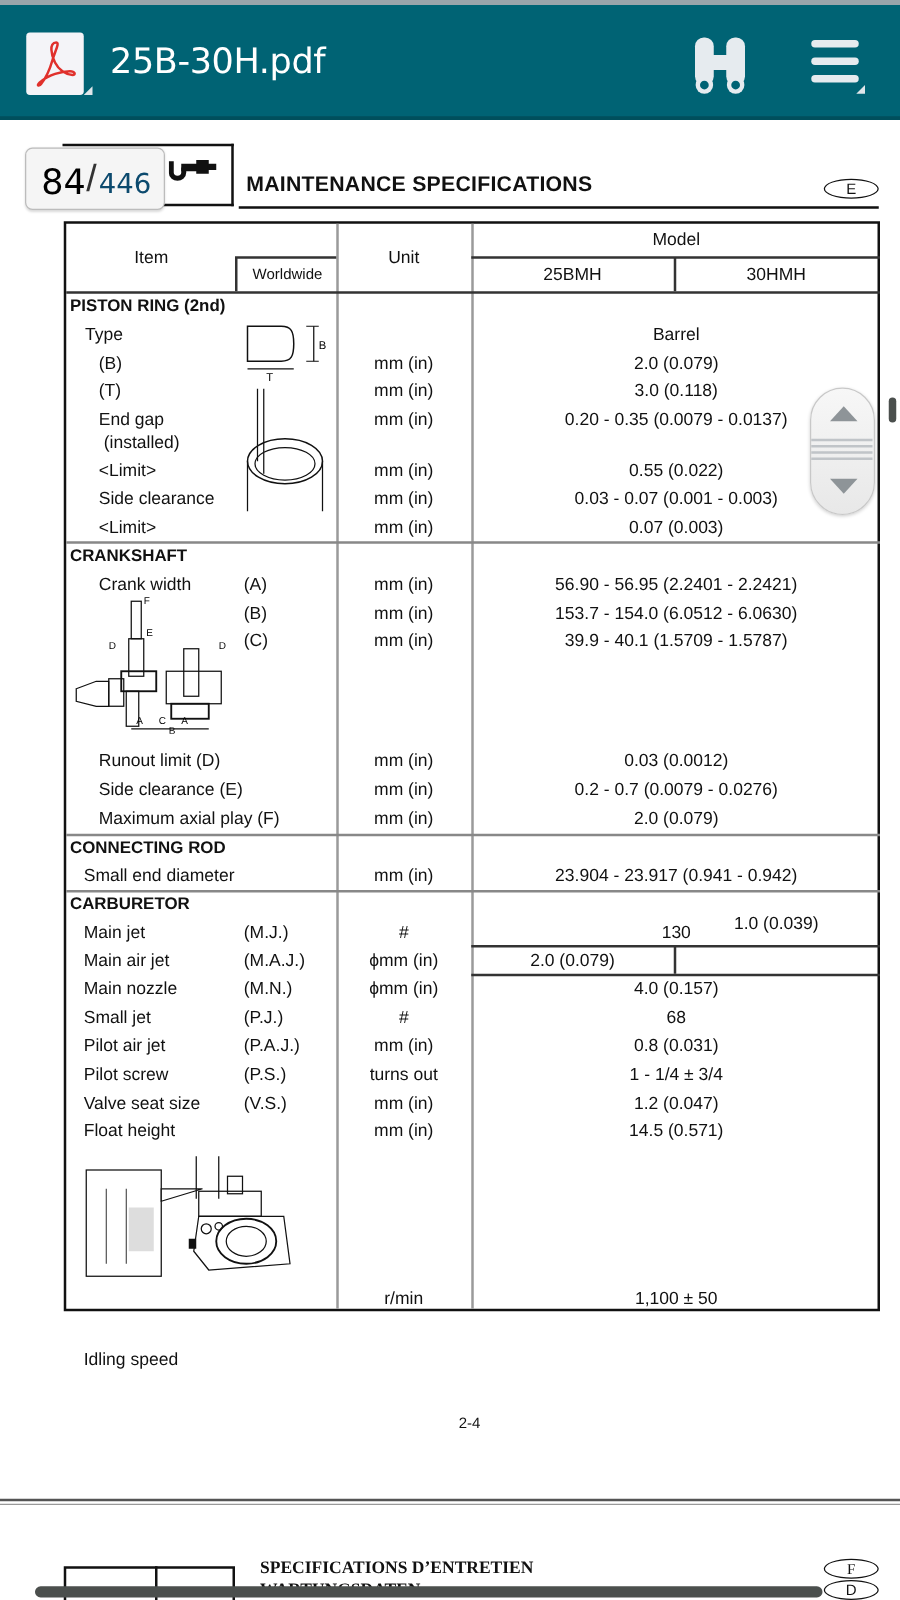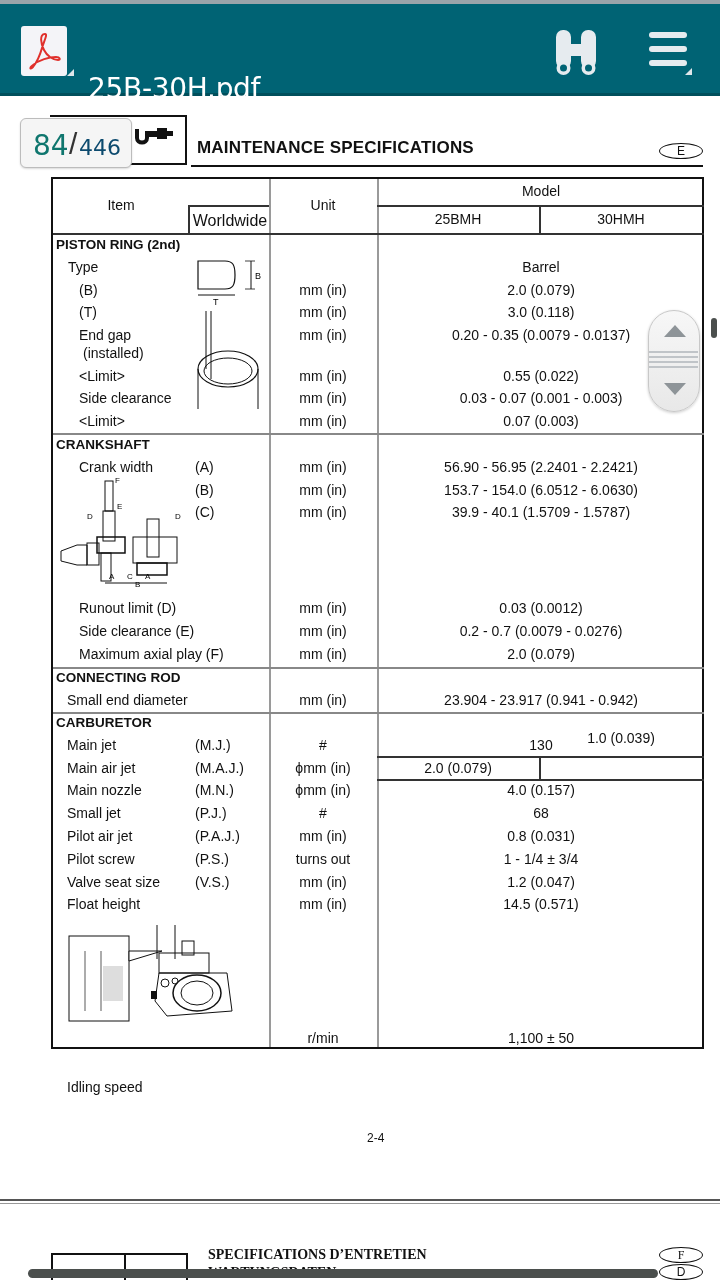--- a/index.html
+++ b/index.html
@@ -2,29 +2,29 @@
 <html><head>
 <meta charset="utf-8">
 <style>
   * { box-sizing: border-box; margin: 0; padding: 0; }
   html, body { width: 720px; height: 1280px; overflow: hidden; background: #ffffff; font-family: "Liberation Sans", sans-serif; color: #111; }
   .statusbar-strip { position: absolute; left: 0; top: 0; width: 720px; height: 4px; background: #9aa4aa; }
   .appbar { position: absolute; left: 0; top: 4px; width: 720px; height: 92px; background: #006374; border-bottom: 3px solid #004f5c; }
   .app-icon { position: absolute; left: 21px; top: 22px; width: 46px; height: 50px; background: #f4f4f8; border-radius: 3px; }
   .app-icon svg { position: absolute; left: 4px; top: 4px; }
   .corner-tri { position: absolute; width: 0; height: 0; border-left: 7px solid transparent; border-bottom: 7px solid #dfe6ea; }
-  .app-title { position: absolute; left: 88px; top: 28px; font-size: 28px; color: #ffffff; font-family: "DejaVu Sans", sans-serif; font-weight: normal; letter-spacing: -0.3px; margin-top: 40px; }
+  .app-title { position: absolute; left: 88px; top: 28px; font-size: 28px; color: #ffffff; font-family: "DejaVu Sans", sans-serif; font-weight: normal; letter-spacing: -0.3px; }
   .search-btn { position: absolute; left: 550px; top: 24px; width: 52px; height: 52px; cursor: pointer; }
   .menu-btn { position: absolute; left: 645px; top: 24px; width: 52px; height: 52px; cursor: pointer; }
   .menu-line { position: absolute; left: 4px; width: 38px; height: 6px; background: #e6ebef; border-radius: 3px; }
 
   .page { position: absolute; left: 0; top: 99px; width: 720px; height: 1100px; background: #fff; }
   .hdr-box { position: absolute; left: 50px; top: 16px; width: 137px; height: 50px; border: 2px solid #111; border-left: none; }
   .page-badge { position: absolute; left: 20px; top: 19px; width: 112px; height: 50px; background: #f5f5f5; border: 1px solid #bcbcbc; border-radius: 6px; box-shadow: 0 1px 2px rgba(0,0,0,0.15); }
-  .page-badge .cur { position: absolute; left: 12px; top: 10px; font-size: 28px; color: #0f766e; font-family: "DejaVu Sans", sans-serif; }
+  .page-badge .cur { position: absolute; left: 12px; top: 10px; font-size: 28px; color: #000000; font-family: "DejaVu Sans", sans-serif; }
   .page-badge .tot { position: absolute; left: 58px; top: 16px; font-size: 22px; color: #0c4a6e; font-family: "DejaVu Sans", sans-serif; }
   .page-badge .slash { position: absolute; left: 48px; top: 8px; font-size: 30px; color: #333; }
   .micrometer-icon { position: absolute; left: 135px; top: 27px; }
   .section-title { position: absolute; left: 197px; top: 39px; font-size: 17px; font-weight: bold; letter-spacing: 0.2px; }
   .title-rule { position: absolute; left: 191px; top: 66px; width: 512px; height: 2px; background: #111; }
   .lang-oval { position: absolute; width: 44px; height: 16px; border: 1.3px solid #111; border-radius: 50%; font-size: 12px; text-align: center; line-height: 14px; font-family: "Liberation Sans", sans-serif; }
 
   .spec-table { position: absolute; left: 51px; top: 78px; width: 653px; height: 872px; border: 2px solid #111; }
   .vline { position: absolute; width: 2px; background: #9a9a9a; }
   .hline { position: absolute; height: 1.5px; background: #888; }
@@ -105,21 +105,21 @@
     <div class="hline dark" style="left:324px; top:26px; width:327px;"></div>
     <div class="hline dark" style="left:135px; top:26px; width:81px;"></div>
     <div class="hline dark" style="left:0; top:54px; width:651px;"></div>
     <div class="hline" style="left:0; top:254px; width:651px;"></div>
     <div class="hline" style="left:0; top:488px; width:651px;"></div>
     <div class="hline" style="left:0; top:533px; width:651px;"></div>
     <div class="hline dark" style="left:324px; top:577px; width:327px;"></div>
     <div class="hline dark" style="left:324px; top:600px; width:327px;"></div>
 
     <div class="t c" style="left:68px; top:18px;">Item</div>
-    <div class="t s c" style="left:177px; top:33px; font-size:16px;">Worldwide</div>
+    <div class="t s c" style="left:177px; top:33px; font-size:12px;">Worldwide</div>
     <div class="t c" style="left:270px; top:18px;">Unit</div>
     <div class="t c" style="left:488px; top:4px;">Model</div>
     <div class="t c" style="left:405px; top:32px;">25BMH</div>
     <div class="t c" style="left:568px; top:32px;">30HMH</div>
 
     <div class="t b" style="left:3px; top:58px;">PISTON RING (2nd)</div>
     <div class="t" style="left:15px; top:80px;">Type</div>
     <div class="t c" style="left:488px; top:80px;">Barrel</div>
     <div class="t" style="left:26px; top:103px;">(B)</div>
     <div class="t c" style="left:270px; top:103px;">mm (in)</div>

